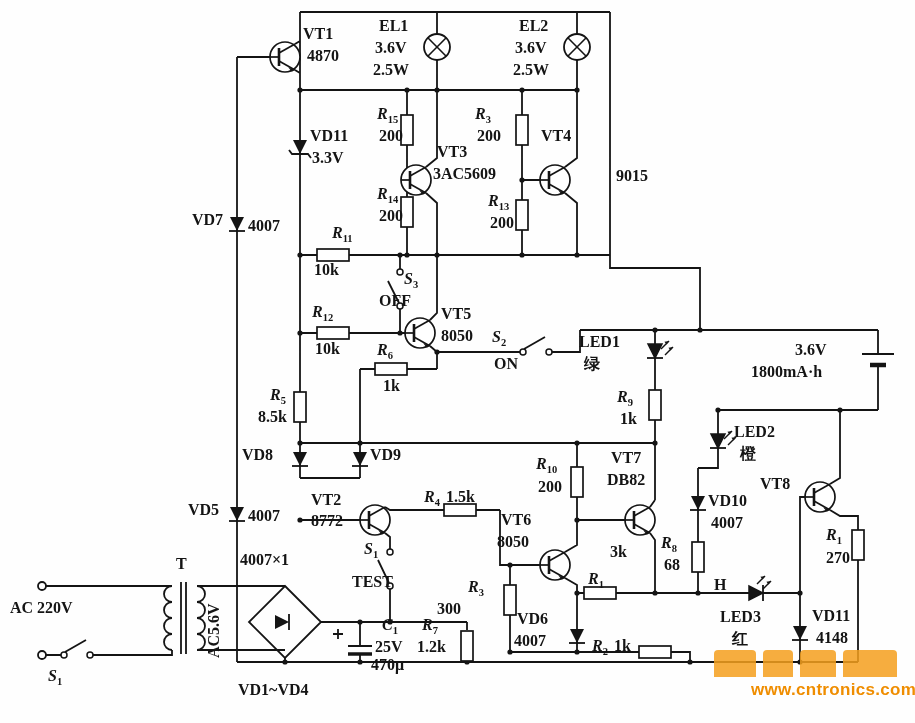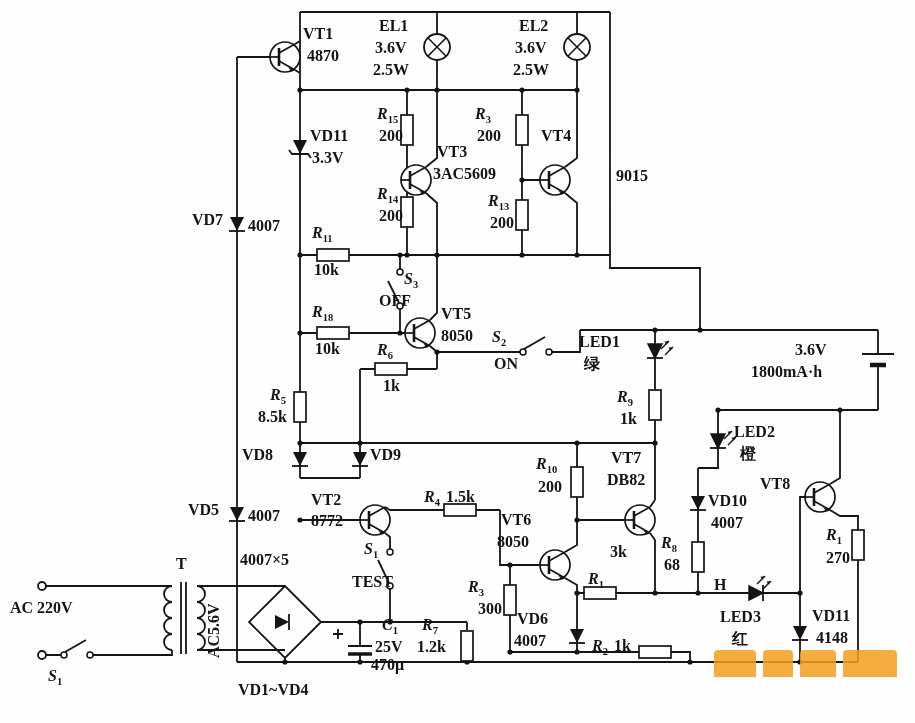--- a/index.html
+++ b/index.html
@@ -245,25 +245,25 @@
 <span class="t" style="left:490px;top:215px">200</span>
 
 <span class="t" style="left:437px;top:144px">VT3</span>
 <span class="t" style="left:433px;top:166px">3AC5609</span>
 <span class="t" style="left:541px;top:128px">VT4</span>
 <span class="t" style="left:616px;top:168px">9015</span>
 
 <span class="t" style="left:192px;top:212px">VD7</span>
 <span class="t" style="left:248px;top:218px">4007</span>
 
-<span class="t" style="left:312px;top:225px"><i>R</i><sub>11</sub></span>
+<span class="t" style="left:332px;top:225px"><i>R</i><sub>11</sub></span>
 <span class="t" style="left:314px;top:262px">10k</span>
 <span class="t" style="left:404px;top:271px"><i>S</i><sub>3</sub></span>
 <span class="t" style="left:379px;top:293px">OFF</span>
-<span class="t" style="left:312px;top:304px"><i>R</i><sub>18</sub></span>
+<span class="t" style="left:312px;top:304px"><i>R</i><sub>12</sub></span>
 <span class="t" style="left:315px;top:341px">10k</span>
 
 <span class="t" style="left:441px;top:306px">VT5</span>
 <span class="t" style="left:441px;top:328px">8050</span>
 <span class="t" style="left:492px;top:329px"><i>S</i><sub>2</sub></span>
 <span class="t" style="left:494px;top:356px">ON</span>
 <span class="t" style="left:377px;top:342px"><i>R</i><sub>6</sub></span>
 <span class="t" style="left:383px;top:378px">1k</span>
 
 <span class="t" style="left:579px;top:334px">LED1</span>
@@ -301,47 +301,48 @@
 
 <span class="t" style="left:661px;top:535px"><i>R</i><sub>8</sub></span>
 <span class="t" style="left:664px;top:557px">68</span>
 <span class="t" style="left:826px;top:527px"><i>R</i><sub>1</sub></span>
 <span class="t" style="left:826px;top:550px">270</span>
 
 <span class="t" style="left:364px;top:541px"><i>S</i><sub>1</sub></span>
 <span class="t" style="left:352px;top:574px">TEST</span>
 
 <span class="t" style="left:468px;top:579px"><i>R</i><sub>3</sub></span>
-<span class="t" style="left:478px;top:601px">300</span>
+<span class="t" style="left:437px;top:601px">300</span>
 <span class="t" style="left:517px;top:611px">VD6</span>
 <span class="t" style="left:514px;top:633px">4007</span>
 <span class="t" style="left:588px;top:571px"><i>R</i><sub>1</sub></span>
 <span class="t" style="left:610px;top:544px">3k</span>
 <span class="t" style="left:592px;top:638px"><i>R</i><sub>2</sub></span>
 <span class="t" style="left:614px;top:638px">1k</span>
 
 <span class="t" style="left:714px;top:577px">H</span>
 <span class="t" style="left:720px;top:609px">LED3</span>
 <span class="t" style="left:732px;top:631px">红</span>
 <span class="t" style="left:812px;top:608px">VD11</span>
 <span class="t" style="left:816px;top:630px">4148</span>
 
 <span class="t" style="left:176px;top:556px">T</span>
 <span class="t" style="left:10px;top:600px">AC 220V</span>
 <span class="t" style="left:48px;top:668px"><i>S</i><sub>1</sub></span>
 <span class="t vert" style="left:206px;top:658px">AC5.6V</span>
-<span class="t" style="left:240px;top:552px">4007×5</span>
+<span class="t" style="left:240px;top:552px">4007×1</span>
 <span class="t" style="left:238px;top:682px">VD1~VD4</span>
 
 <span class="t" style="left:382px;top:617px"><i>C</i><sub>1</sub></span>
 <span class="t" style="left:375px;top:639px">25V</span>
 <span class="t" style="left:371px;top:657px">470μ</span>
 <span class="t" style="left:422px;top:617px"><i>R</i><sub>7</sub></span>
 <span class="t" style="left:417px;top:639px">1.2k</span>
 
 <div class="logo">
   <div style="width:42px"></div>
   <div style="width:30px"></div>
   <div style="width:36px"></div>
   <div style="width:54px"></div>
 </div>
+<span class="wm" style="left:751px;top:680px">www.cntronics.com</span>
 
 </div>
 
 </body></html>

